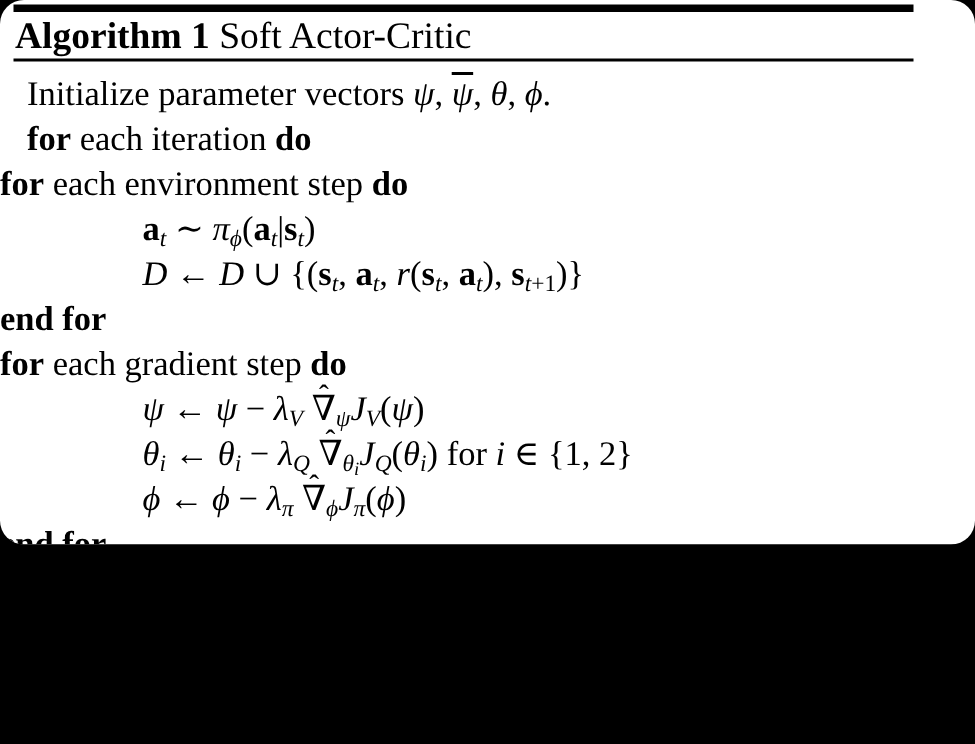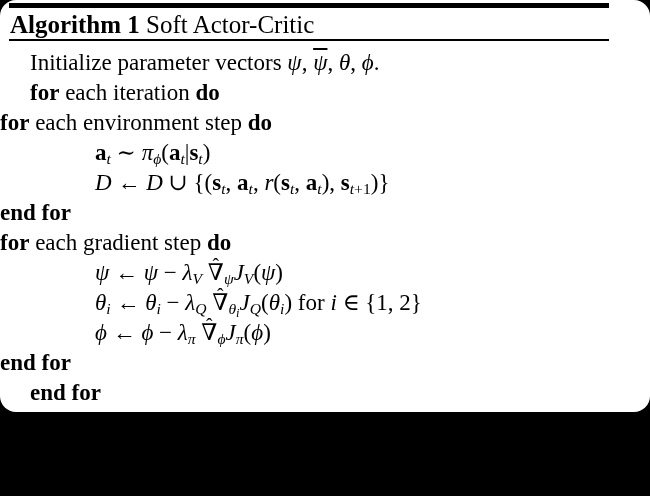--- a/index.html
+++ b/index.html
@@ -3,21 +3,21 @@
 <meta charset="utf-8">
 <style>
   html, body {
     margin: 0;
     padding: 0;
     background: #000;
   }
   .page {
     position: relative;
     width: 650px;
-    height: 412px;
+    height: 363px;
     background: #fff;
     border-radius: 16px;
     overflow: hidden;
     color: #000;
     font-family: "Liberation Serif", "DejaVu Serif", serif;
   }
   .rule {
     position: absolute;
     left: 9px;
     width: 600px;
@@ -39,21 +39,21 @@
     position: absolute;
     top: 48px;
     left: 0;
     right: 0;
     font-size: 23px;
   }
   .line {
     line-height: 30px;
     white-space: nowrap;
   }
-  .indent-0 { padding-left: 30px; }
+  .indent-0 { padding-left: 18px; }
   .indent-1 { }
   .indent-2 { padding-left: 95px; }
   .line b { font-weight: bold; }
   .line i { font-style: italic; }
   sub {
     font-size: 0.68em;
     vertical-align: -0.25em;
     line-height: 0;
   }
   sub sub {

